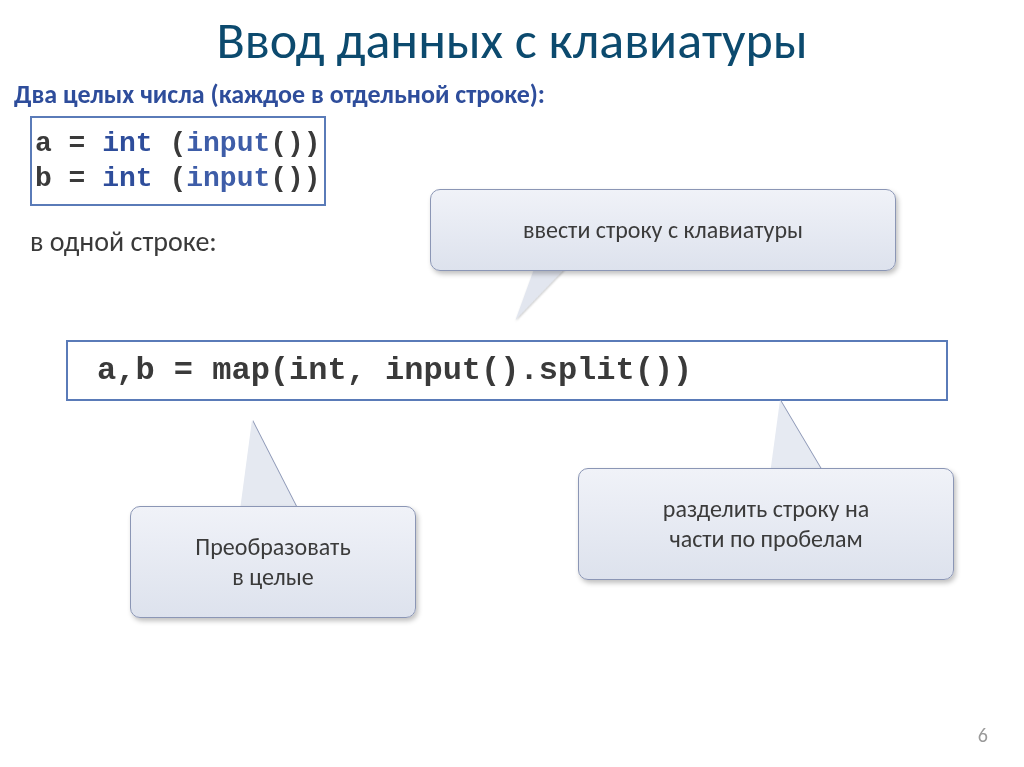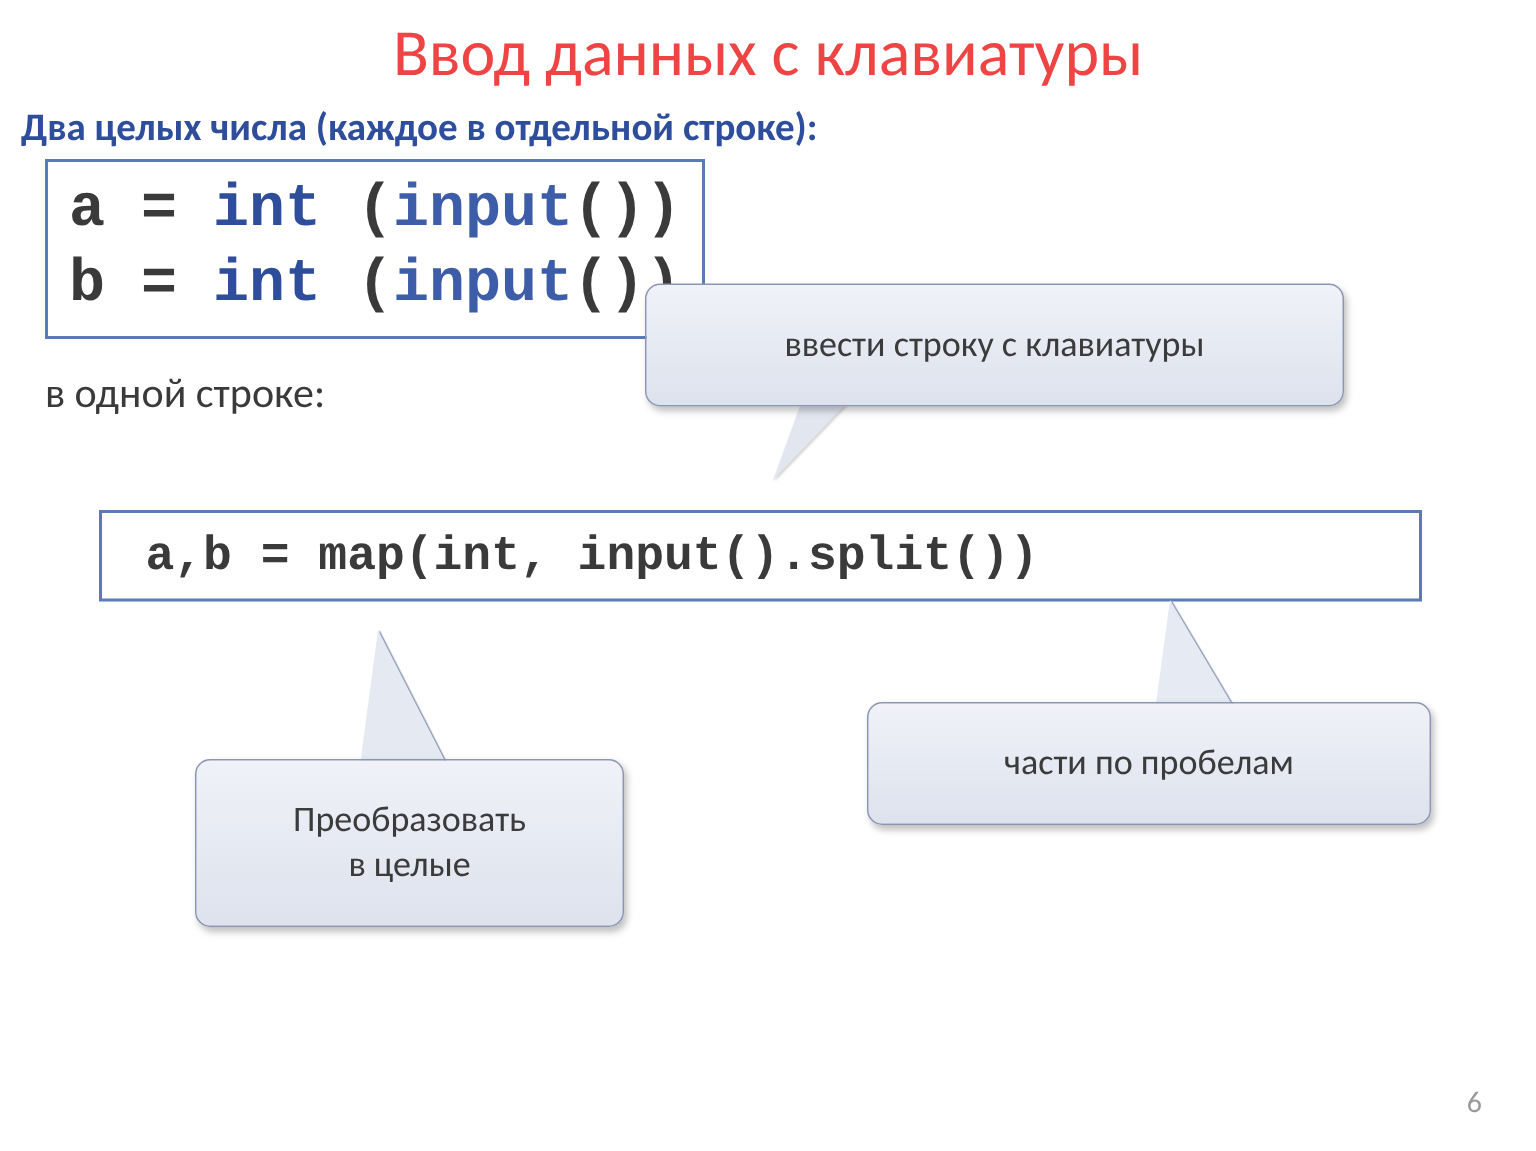--- a/index.html
+++ b/index.html
@@ -7,40 +7,40 @@
     padding: 0;
     width: 1024px;
     height: 767px;
     background: #ffffff;
     font-family: "Segoe UI", Calibri, Arial, sans-serif;
     position: relative;
     overflow: hidden;
     color: #3a3a3a;
   }
   .slide-title {
-    font-size: 44px;
+    font-size: 52px;
     text-align: center;
-    color: #ef4444;
+    color: #0c4a6e;
     margin: 8px 0 0 0;
     font-weight: 400;
   }
   .subtitle {
     font-size: 26px;
     color: #2E4D9B;
     font-weight: 700;
     margin: 6px 0 6px 14px;
   }
   .code-box {
     border: 2px solid #5A7BB8;
     background: #fff;
-    padding: 8px 14px;
+    padding: 8px 3px;
     margin: 0 0 0 30px;
     display: inline-block;
     font-family: "Courier New", monospace;
-    font-size: 40px;
+    font-size: 28px;
     line-height: 1.25;
     font-weight: 700;
   }
   .code-box .kw-int { color: #2E4D9B; }
   .code-box .kw-fn  { color: #3e5da8; }
   .note {
     font-size: 28px;
     color: #3a3a3a;
     margin: 18px 0 0 30px;
   }
@@ -136,19 +136,20 @@
 </div>
 
 <div class="pointer p2"></div>
 <div class="callout c2">
   <div>Преобразовать</div>
   <div>в целые</div>
 </div>
 
 <div class="pointer p3"></div>
 <div class="callout c3">
+  <div>разделить строку на</div>
   <div>части по пробелам</div>
 </div>
 
 <div class="page-num">6</div>
 
 
 
 
 </body></html>

